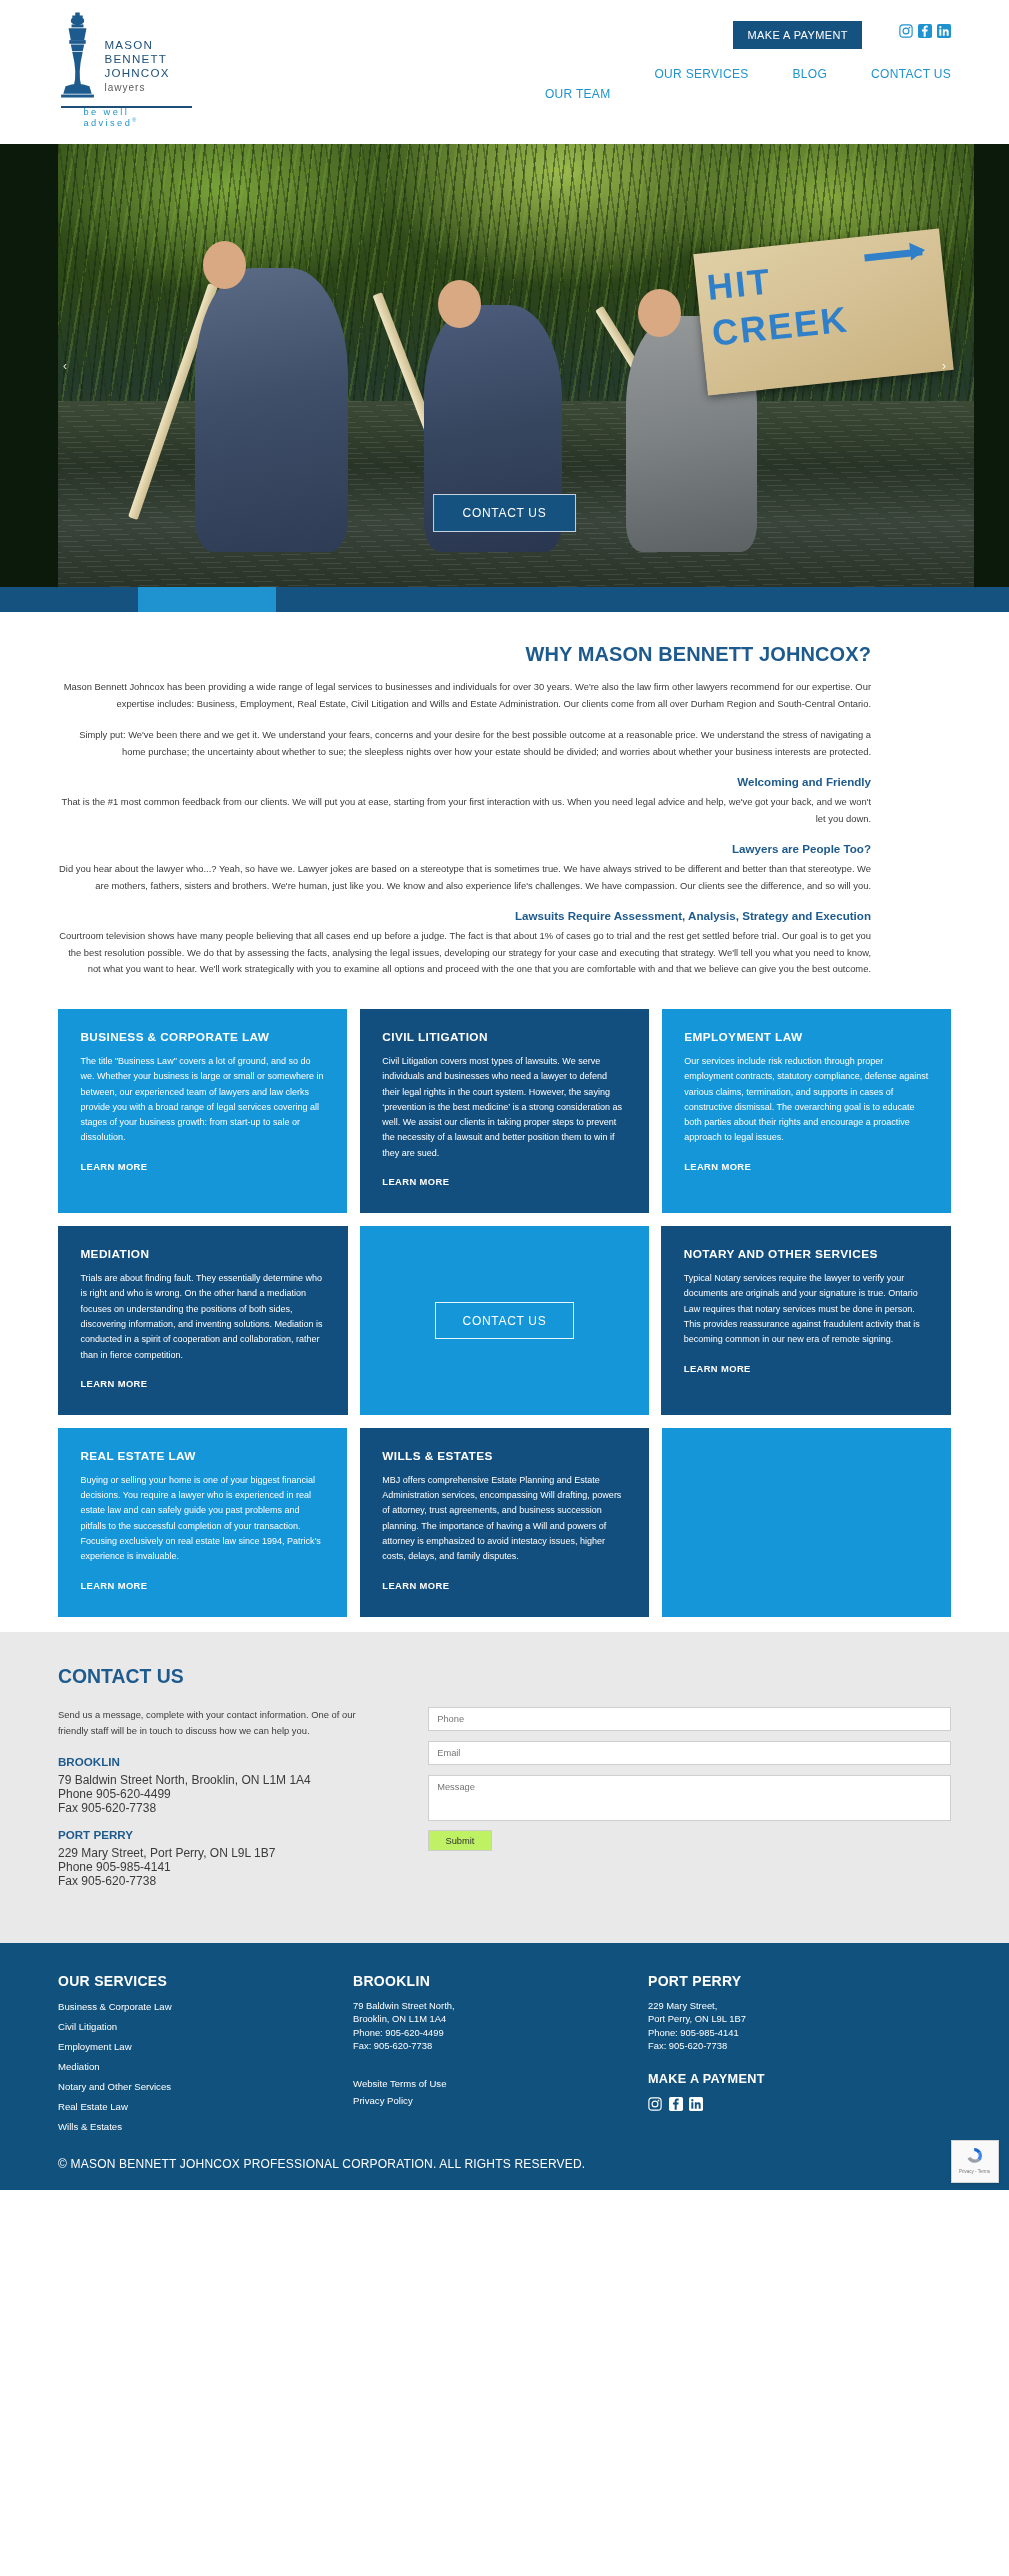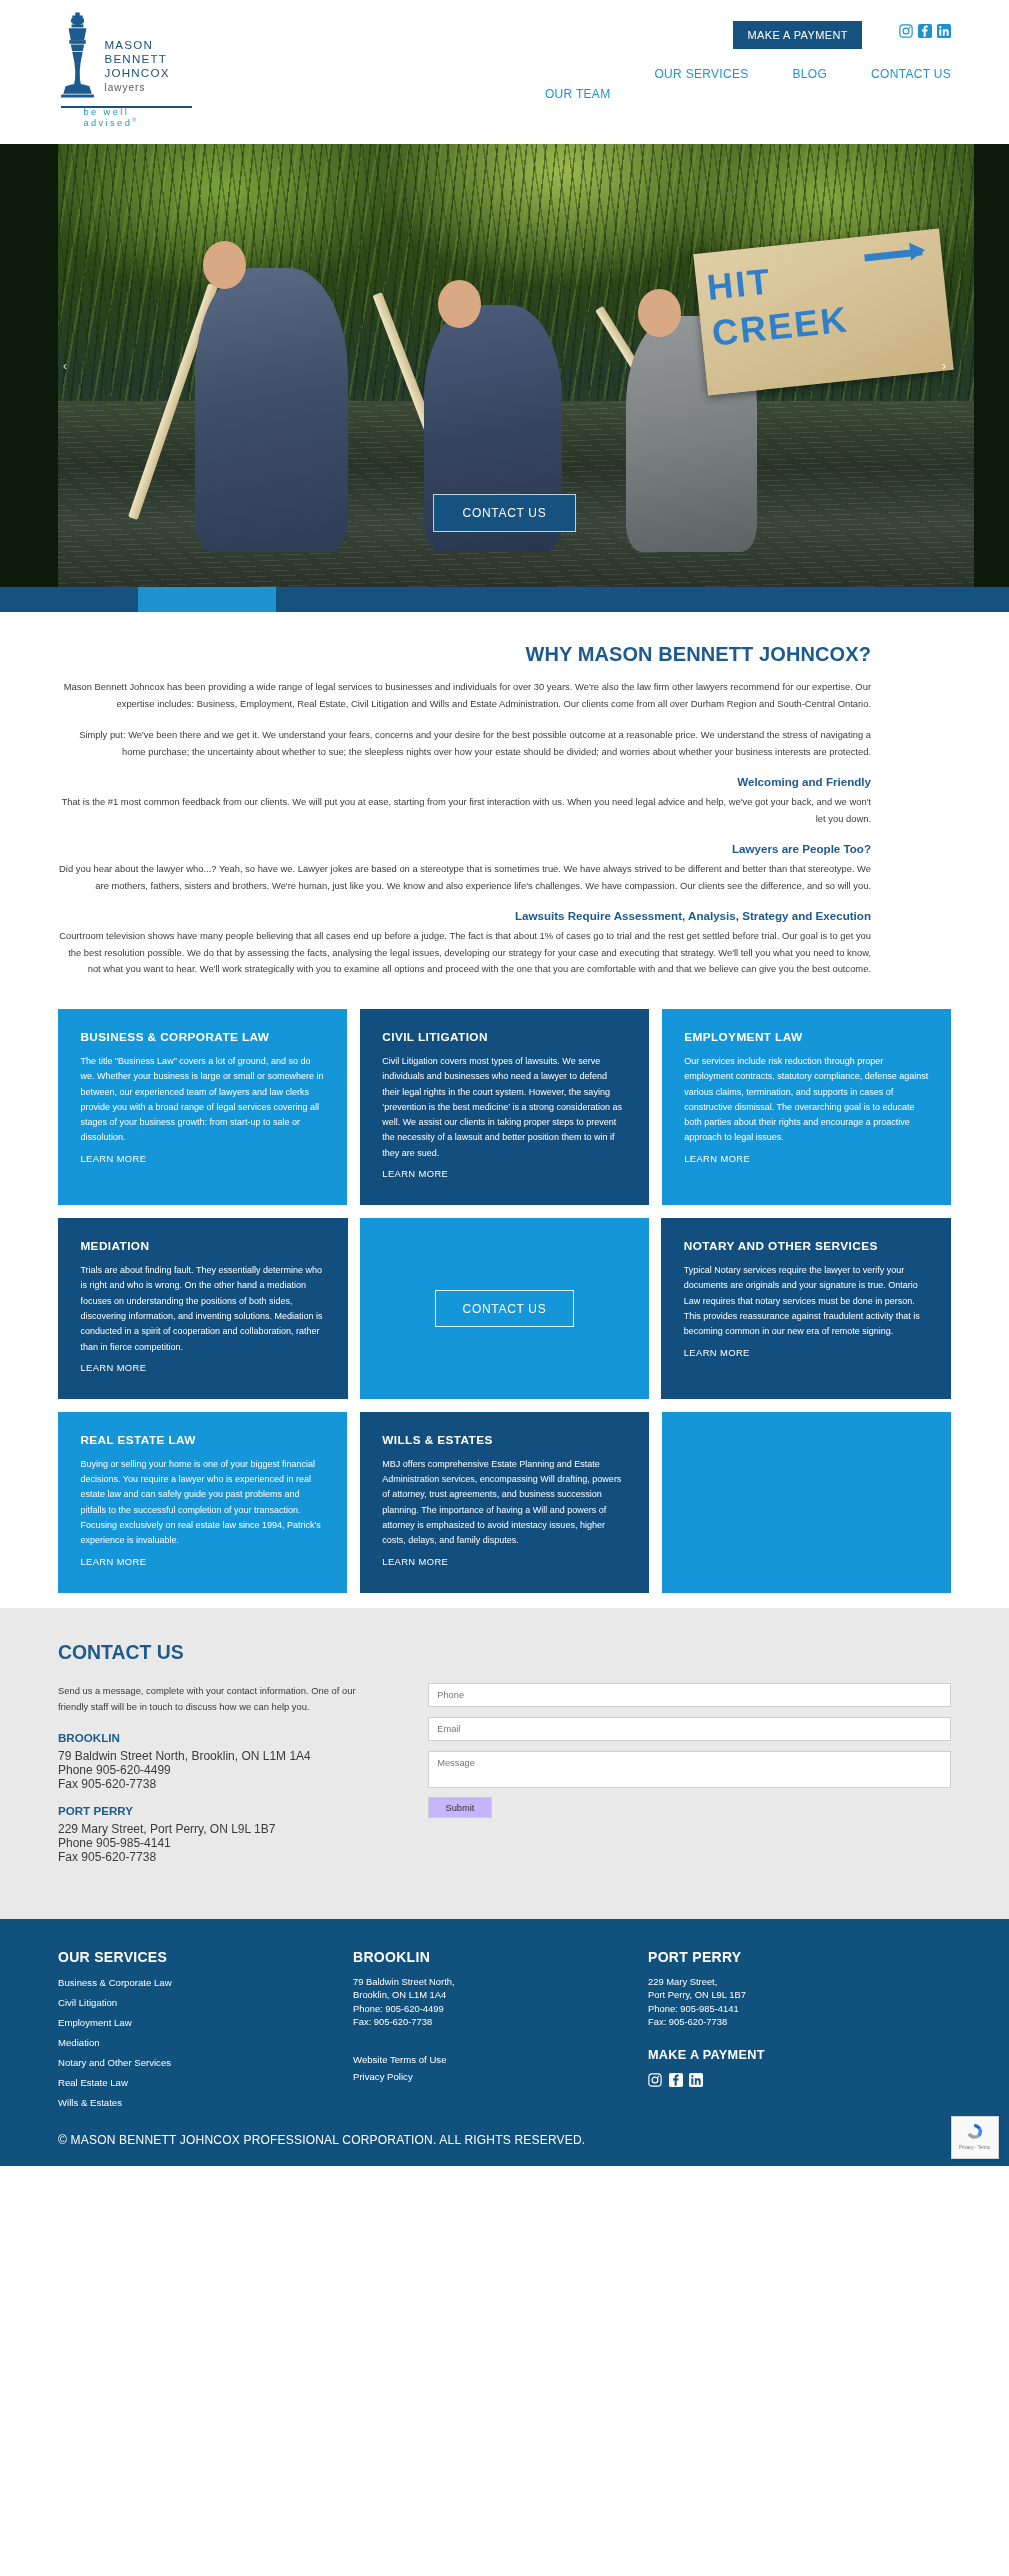--- a/index.html
+++ b/index.html
@@ -120,22 +120,22 @@
   .card-row { display: flex; gap: 12.7px; margin-bottom: 12.7px; }
   .card { width: 297px; padding: 21px 22.4px 25.4px 22.4px; color: #fff; position: relative; }
   .card.light { background: #1596d8; }
   .card.dark  { background: #134f7e; }
   .card.empty { background: #1596d8; }
   .card h2 {
     font-size: 11.8px; font-weight: 700; letter-spacing: 0.4px; margin-bottom: 8.2px; line-height: 15.7px;
   }
   .card p { font-size: 9px; line-height: 15.3px; }
   .card .learn {
-    display: inline-block; margin-top: 7px; color: #fff; text-decoration: none;
-    font-size: 9.4px; font-weight: 400; letter-spacing: 0.4px;
+    display: inline-block; margin-top: 15px; color: #fff; text-decoration: none;
+    font-size: 9.4px; font-weight: 700; letter-spacing: 0.4px;
   }
   .card-cta {
     width: 297px; background: #1596d8; display:flex; align-items:center; justify-content:center;
   }
   .card-cta button {
     background: transparent; color: #fff; border: 0.7px solid rgba(255,255,255,.9);
     font-size: 12px; letter-spacing: 0.7px; padding: 10.5px 27px; cursor: pointer;
     font-family: "Liberation Sans", sans-serif;
   }
 
@@ -145,23 +145,23 @@
   .contact-grid { display: flex; gap: 0; }
   .contact-left { width: 389px; }
   .contact-left p.intro { font-size: 9.4px; line-height: 15.7px; color: #3b3b3b; margin-bottom: 16.5px; }
   .contact-left h4 { color: #1d5a8e; font-size: 11.6px; font-weight: 700; margin-bottom: 4.5px; }
   .contact-left .addr { font-size: 12px; line-height: 14px; color: #3b3b3b; margin-bottom: 13.5px; }
   .contact-right { width: 523px; margin-left: 57px; }
   .contact-right input[type=text], .contact-right textarea {
     width: 523px; border: 0.7px solid #cfcfcf; background: #fff; padding: 6px 8.2px;
     font-family: "Liberation Sans", sans-serif; font-size: 9.3px; color: #4a4a4a; margin-bottom: 9.7px; display:block;
   }
-  .contact-right textarea { height: 37px; resize: none; }
+  .contact-right textarea { height: 46px; resize: none; }
   .contact-right .submit {
-    background: #c4b5fd; border: 0.7px solid #cdcdcd; padding: 4.5px 16.5px;
+    background: #bef264; border: 0.7px solid #cdcdcd; padding: 4.5px 16.5px;
     font-family: "Liberation Sans", sans-serif; font-size: 9.3px; color: #333; cursor: pointer;
   }
 
   
   .footer { background: #11517e; color: #fff; padding: 30px 58px 0 58px; width: 1009px; }
   .footer-grid { display: flex; }
   .fcol { width: 295px; }
   .fcol.mid { width: 295px; }
   .footer h3 { font-size: 14px; font-weight: 700; letter-spacing: 0.3px; margin-bottom: 9.7px; }
   .footer ul { list-style: none; }

